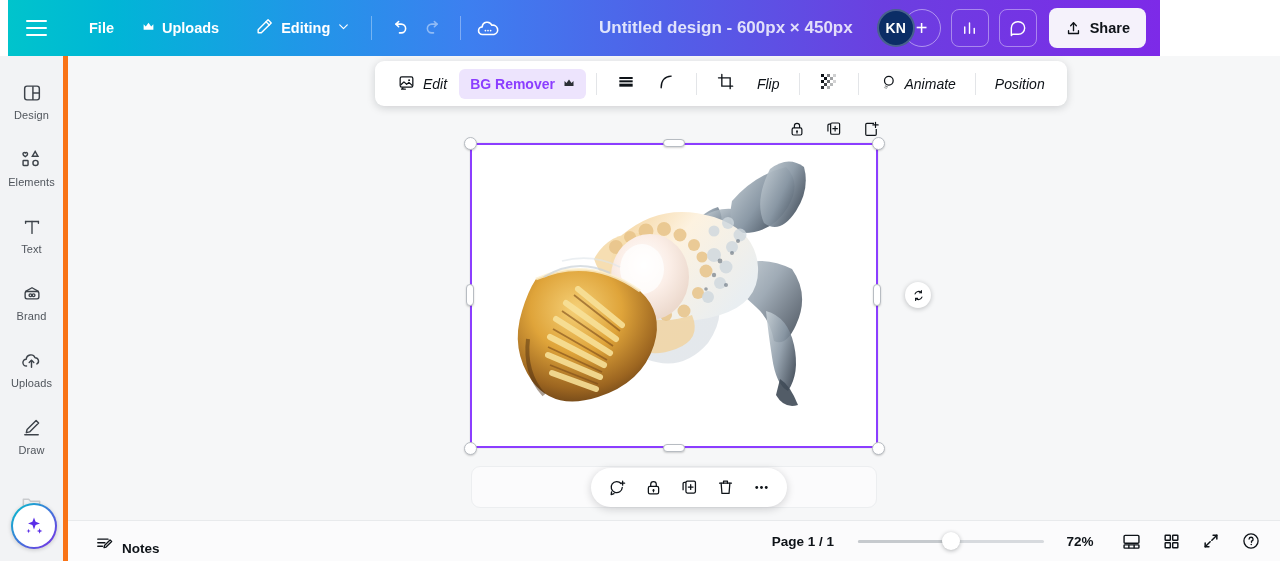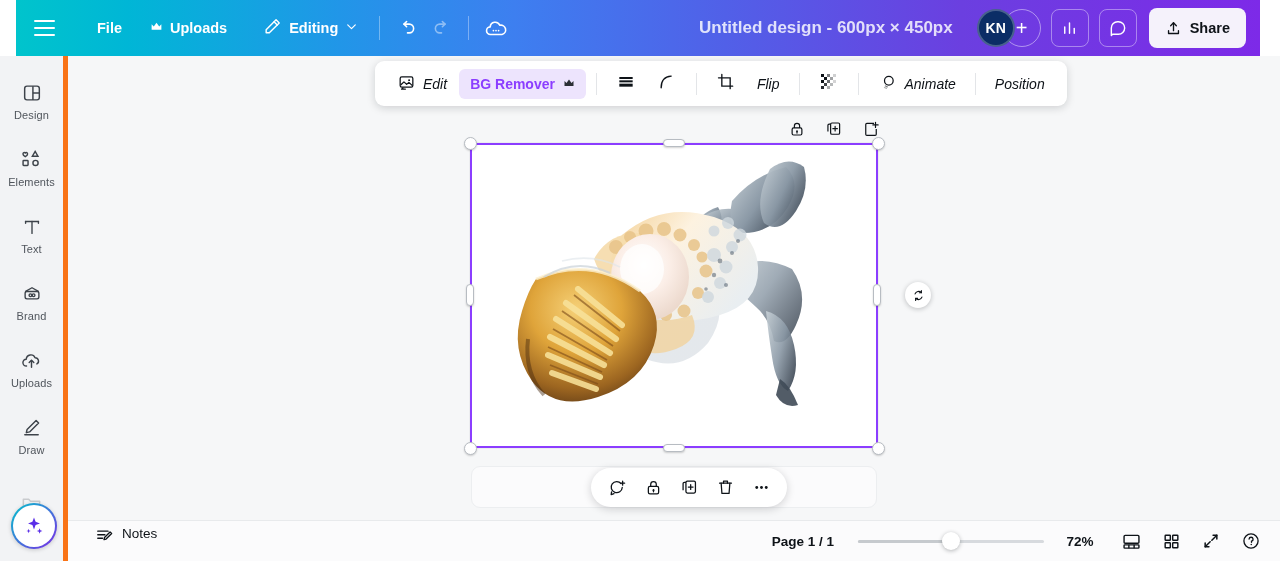--- a/index.html
+++ b/index.html
@@ -6,21 +6,21 @@
   html, body {
     width: 1280px; height: 561px;
     font-family: "Liberation Sans", sans-serif;
     background: #ffffff;
     overflow: hidden;
   }
   .app { position: relative; width: 1280px; height: 561px; }
 
   
   .topbar {
-    position: absolute; left: 16px; top: 0; width: 1244px; height: 56px;
+    position: absolute; left: 8px; top: 0; width: 1152px; height: 56px;
     background: linear-gradient(90deg,#00c4cc 0%,#00b6d6 9%,#2196e8 26%,#3d7ff0 40%,#5160e8 57%,#6b3fe0 76%,#7d2ae8 100%);
     display: flex; align-items: center; color: #fff;
   }
   .hamburger { margin-left: 18px; width: 30px; height: 30px; display:flex; flex-direction:column;
     justify-content:center; gap:5px; cursor:pointer; }
   .hamburger i { display:block; height: 2px; background:#fff; border-radius:2px; }
   .hamburger i:nth-child(1){ width:21px; }
   .hamburger i:nth-child(2){ width:21px; }
   .hamburger i:nth-child(3){ width:21px; }
 
@@ -110,22 +110,22 @@
   
   .elemtoolbar { position:absolute; left:523px; top:412px; height:39px;
     background:#fff; border-radius:20px; box-shadow:0 2px 9px rgba(14,19,24,.18);
     display:flex; align-items:center; padding:0 12px; gap:8px; }
   .et-btn { width:28px; height:28px; display:flex; align-items:center; justify-content:center;
     border-radius:6px; cursor:pointer; color:#0e1318; }
 
   
   .bottombar { position:absolute; left:68px; bottom:0; width:1212px; height:41px;
     background:#fbfbfc; border-top:1px solid #e8eaec; display:flex; align-items:center; }
-  .notes { display:flex; align-items:flex-start; gap:8px; margin-left:18px; height:30px; padding:0 9px;
-    border-radius:6px; font-size:13.5px; font-weight:400; color:#0e1318; cursor:pointer; }
+  .notes { display:flex; align-items:flex-end; gap:8px; margin-left:18px; height:30px; padding:0 9px;
+    border-radius:6px; font-size:13.5px; font-weight:700; color:#0e1318; cursor:pointer; }
   .bottom-right { margin-left:auto; display:flex; align-items:center; gap:0; margin-right:12px; }
   .pagecount { font-size:13.5px; font-weight:700; color:#0e1318; margin-right:18px;
     padding:0 6px; cursor:pointer; white-space:nowrap; }
   .slider { position:relative; width:186px; height:20px; display:flex; align-items:center; cursor:pointer; }
   .slider .track { position:absolute; left:0; right:0; height:3px; background:#d7dade; border-radius:3px; }
   .slider .fill { position:absolute; left:0; width:50%; height:3px; background:#c6cace; border-radius:3px; }
   .slider .knob { position:absolute; left:50%; margin-left:-9px; width:18px; height:18px;
     border-radius:50%; background:#fff; box-shadow:0 1px 4px rgba(14,19,24,.3); }
   .zoomval { font-size:13.5px; font-weight:700; color:#0e1318; width:56px; text-align:center;
      margin-left:8px; cursor:pointer; }

